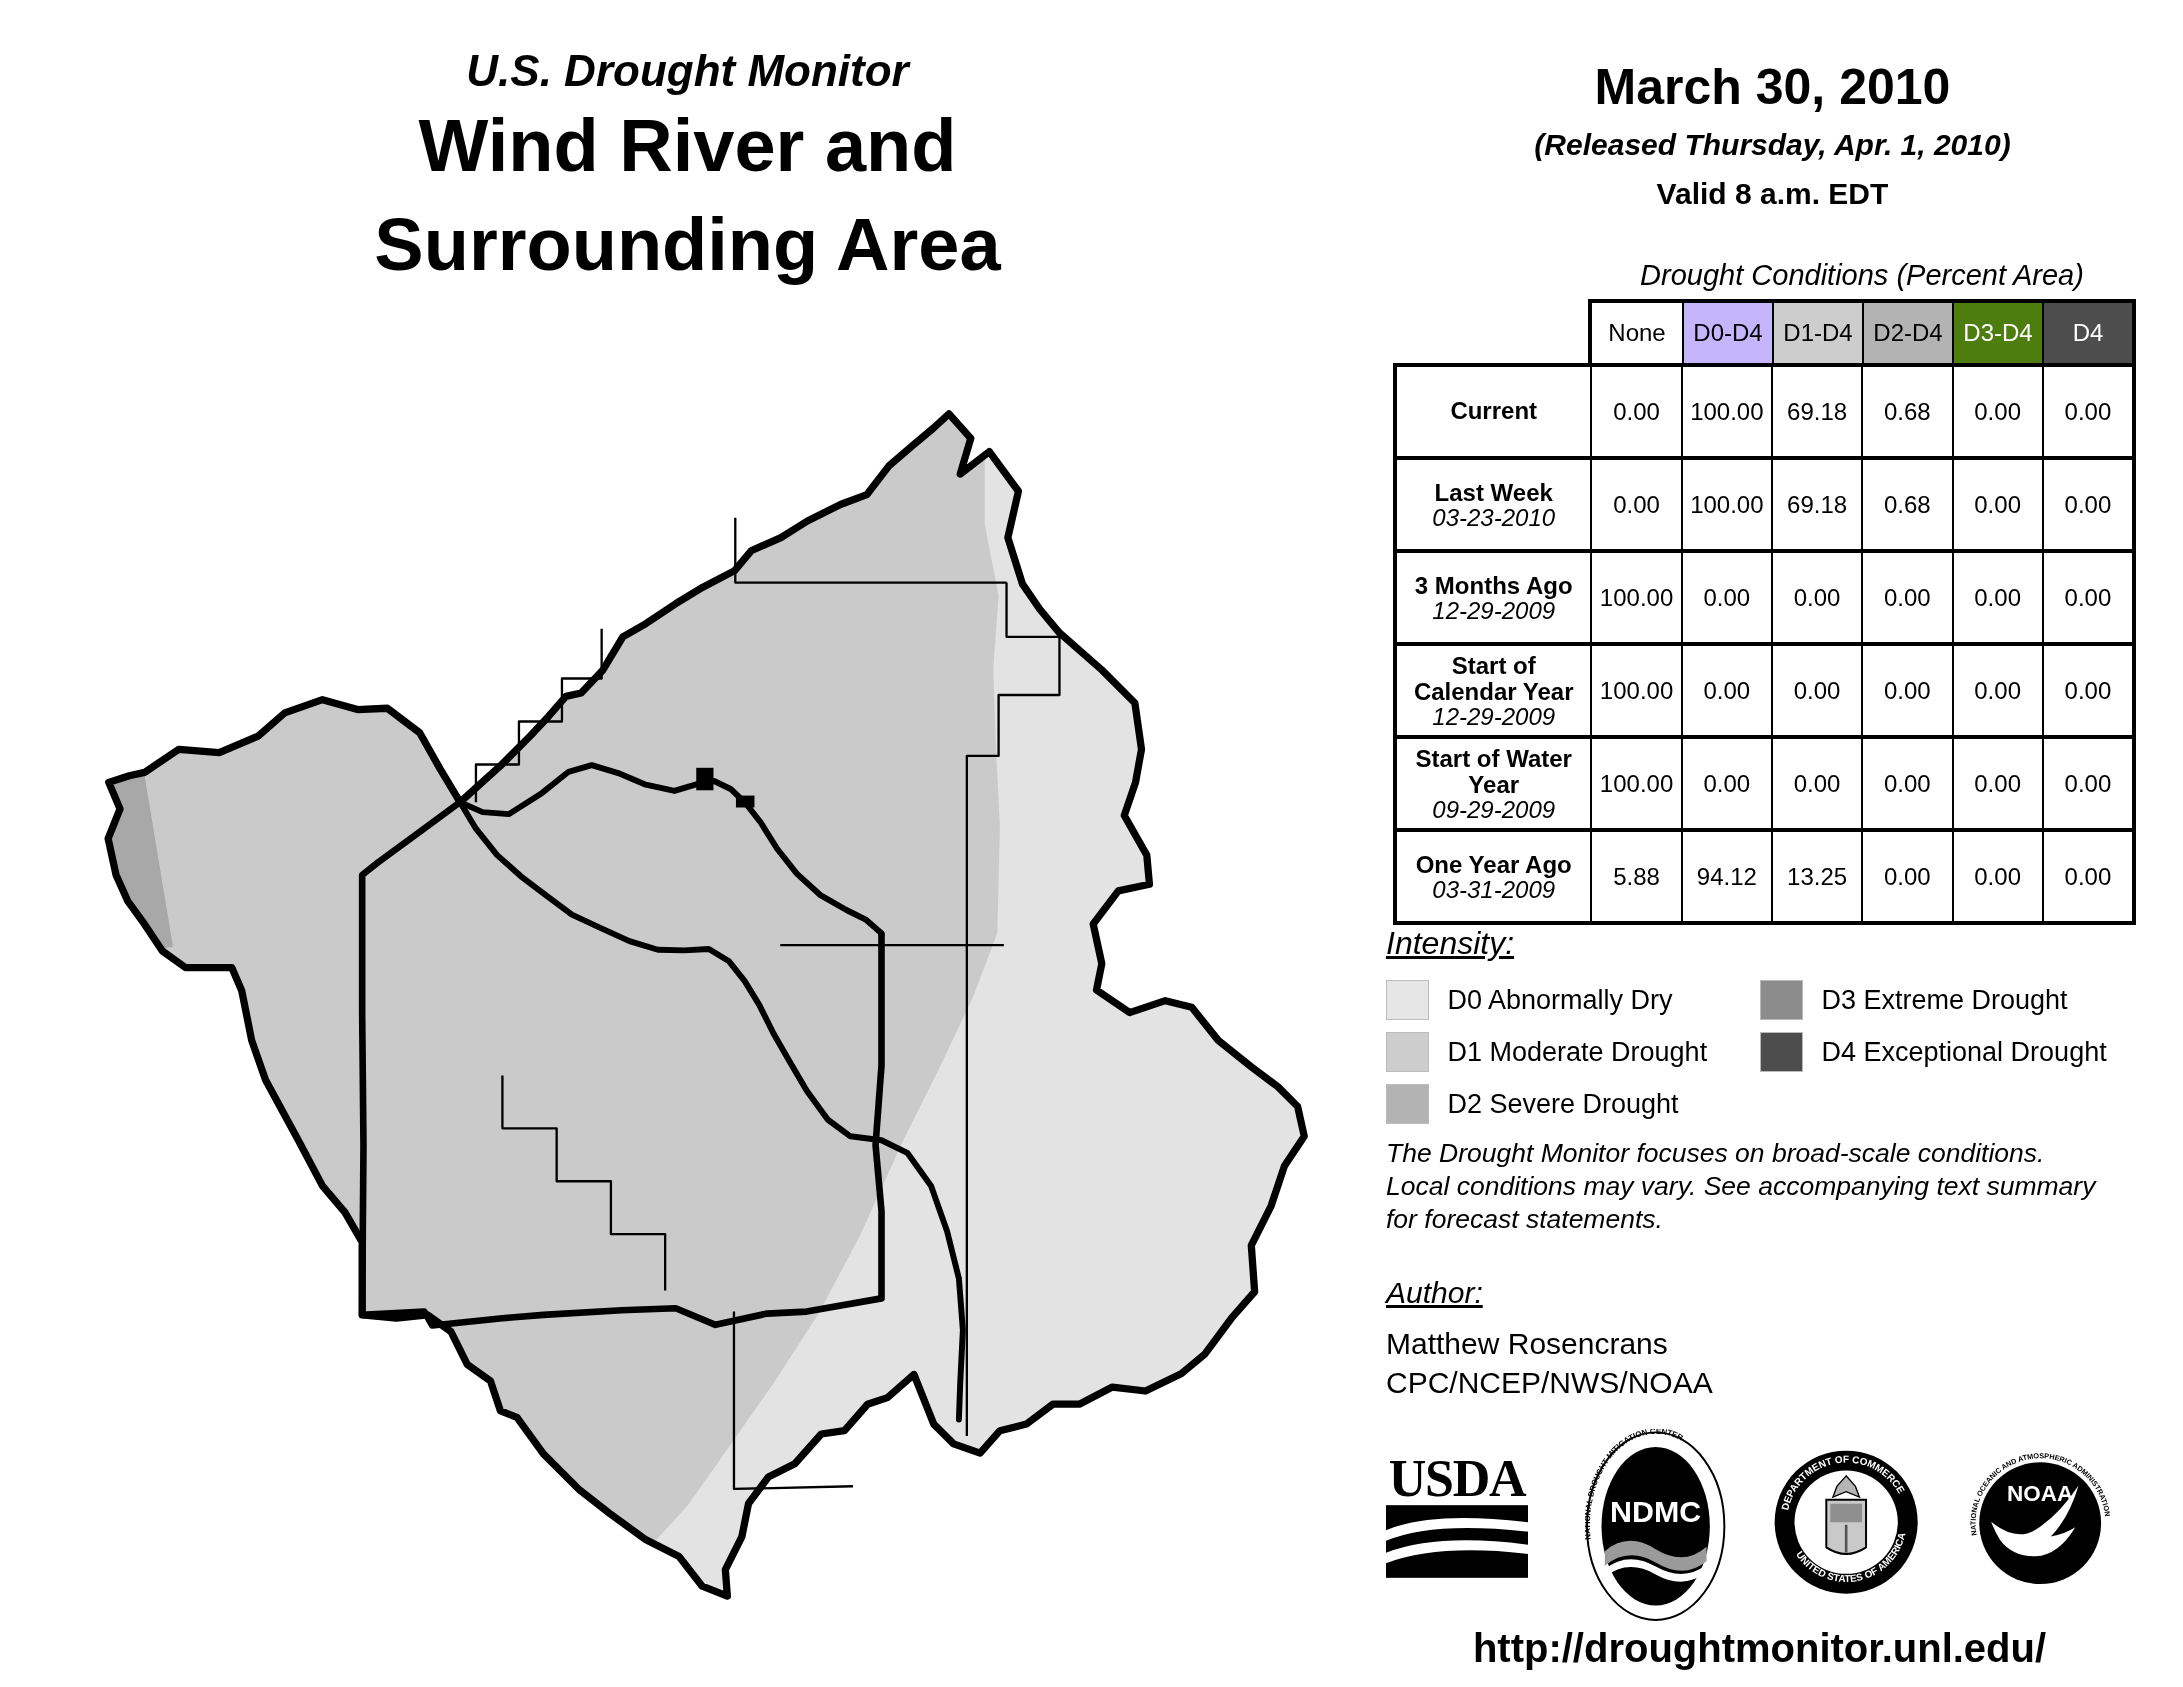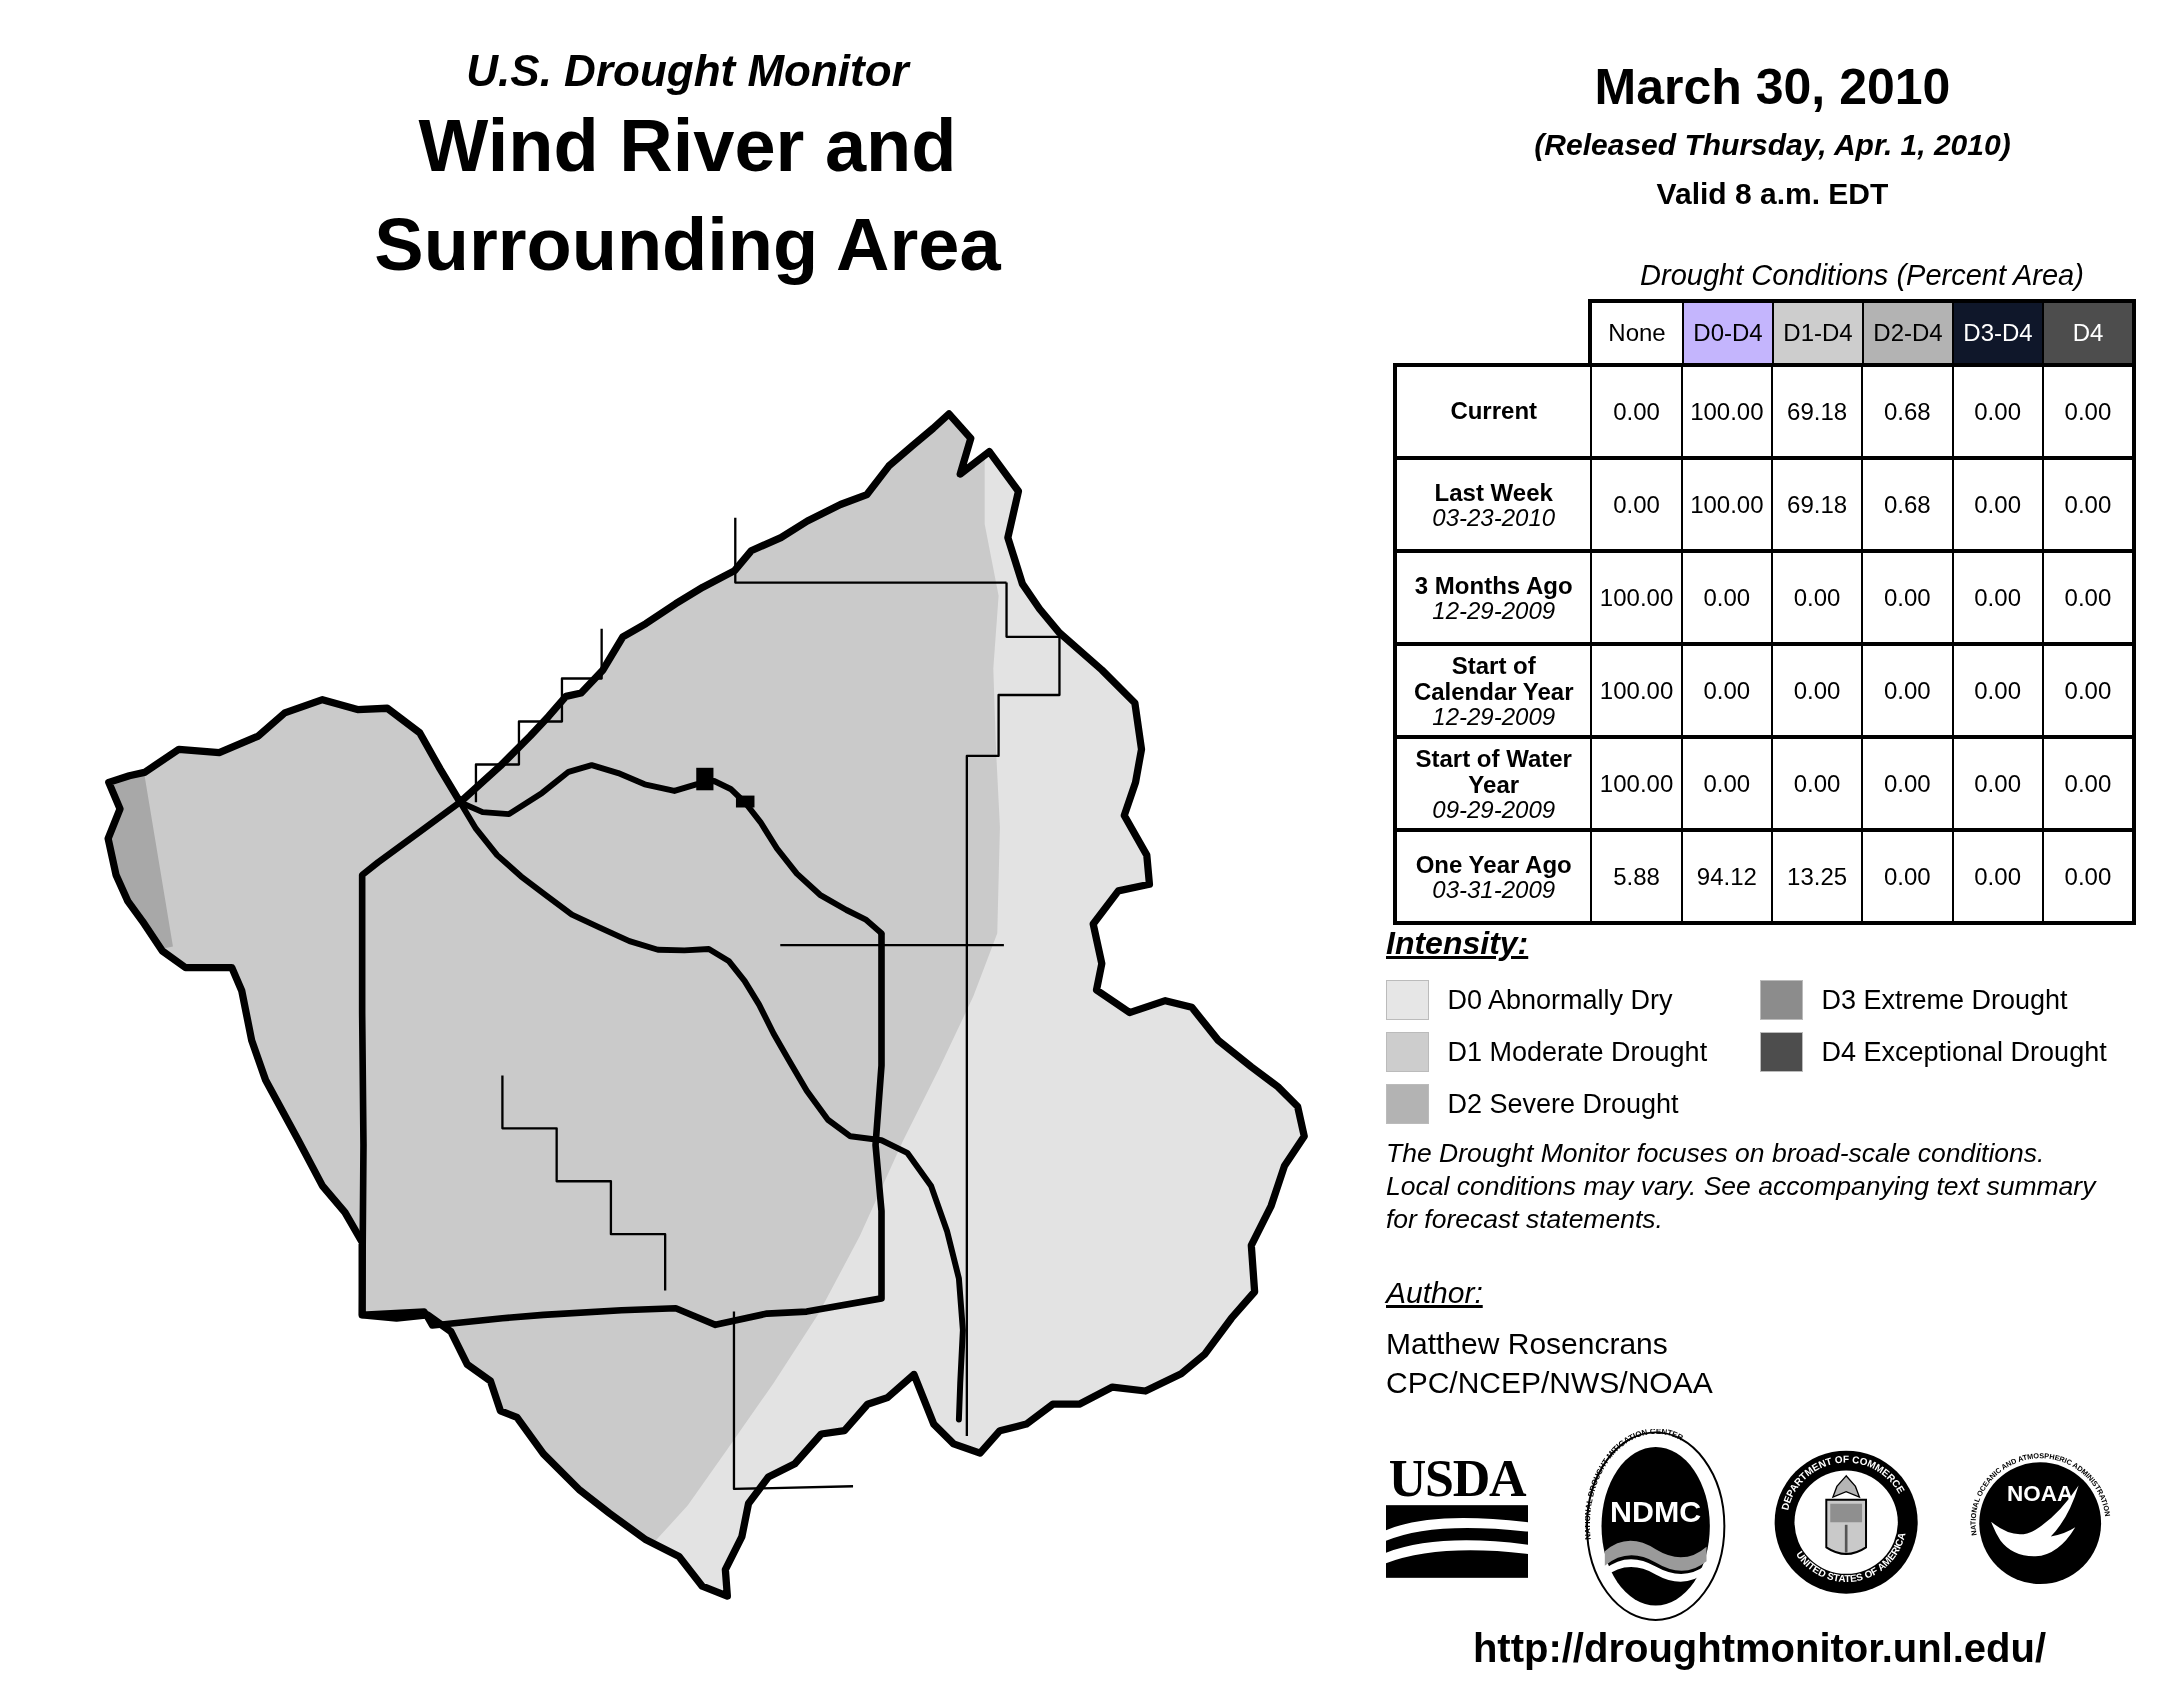--- a/index.html
+++ b/index.html
@@ -26,21 +26,21 @@
   #tbl-body{left:1393px;top:363px;width:743px;box-sizing:border-box;
             border:4px solid #000;border-top:none;}
   .trow{display:flex;height:93px;border-top:4px solid #000;box-sizing:border-box;}
   .lcell{width:195px;display:flex;flex-direction:column;align-items:center;
          justify-content:center;box-sizing:border-box;padding:0 4px;text-align:center;}
   .lcell .lab{font-size:24px;font-weight:bold;line-height:26.5px;}
   .lcell .sub{font-size:24px;font-style:italic;line-height:22.5px;}
   .vcell{width:91px;display:flex;align-items:center;justify-content:center;
          font-size:24px;border-left:2.6px solid #000;box-sizing:border-box;}
   
-  #legend-heading{left:1386px;top:925px;font-size:32px;font-weight:bold;
+  #legend-heading{left:1386px;top:925px;font-size:32px;font-weight:normal;
                   font-style:italic;text-decoration:underline;}
   .lg-item{display:flex;align-items:center;}
   .lg-swatch{width:41px;height:38px;border:0.7px solid #bbb;margin-right:18.5px;flex:none;}
   .lg-label{font-size:27px;white-space:nowrap;}
   
   #disclaimer{left:1386px;top:1137px;width:781px;font-size:26.5px;
               font-style:italic;line-height:33px;}
   #author-heading{left:1386px;top:1276px;font-size:30px;font-style:italic;
                   text-decoration:underline;}
   #author-name{left:1386px;top:1327px;font-size:30px;}
@@ -107,21 +107,21 @@
   </g>
 </svg>
 
 <div class="abs" id="tbl-caption">Drought Conditions (Percent Area)</div>
 
 <div class="abs" id="tbl-header">
   <div class="hcell" style="background-color: rgb(255, 255, 255); color: rgb(0, 0, 0);">None</div>
   <div class="hcell" style="background-color: #c4b5fd; color: rgb(0, 0, 0);">D0-D4</div>
   <div class="hcell" style="background-color: rgb(205, 205, 205); color: rgb(0, 0, 0);">D1-D4</div>
   <div class="hcell" style="background-color: rgb(179, 179, 179); color: rgb(0, 0, 0);">D2-D4</div>
-  <div class="hcell" style="background-color: #0f172a; color: rgb(255, 255, 255);">D3-D4</div>
+  <div class="hcell" style="background-color: #4d7c0f; color: rgb(255, 255, 255);">D3-D4</div>
   <div class="hcell" style="background-color: rgb(77, 77, 77); color: rgb(255, 255, 255);">D4</div>
 </div>
 
 <div class="abs" id="tbl-body">
   <div class="trow">
     <div class="lcell">
       <div class="lab">Current</div>
       <div class="sub"></div>
     </div>
     <div class="vcell">0.00</div>

